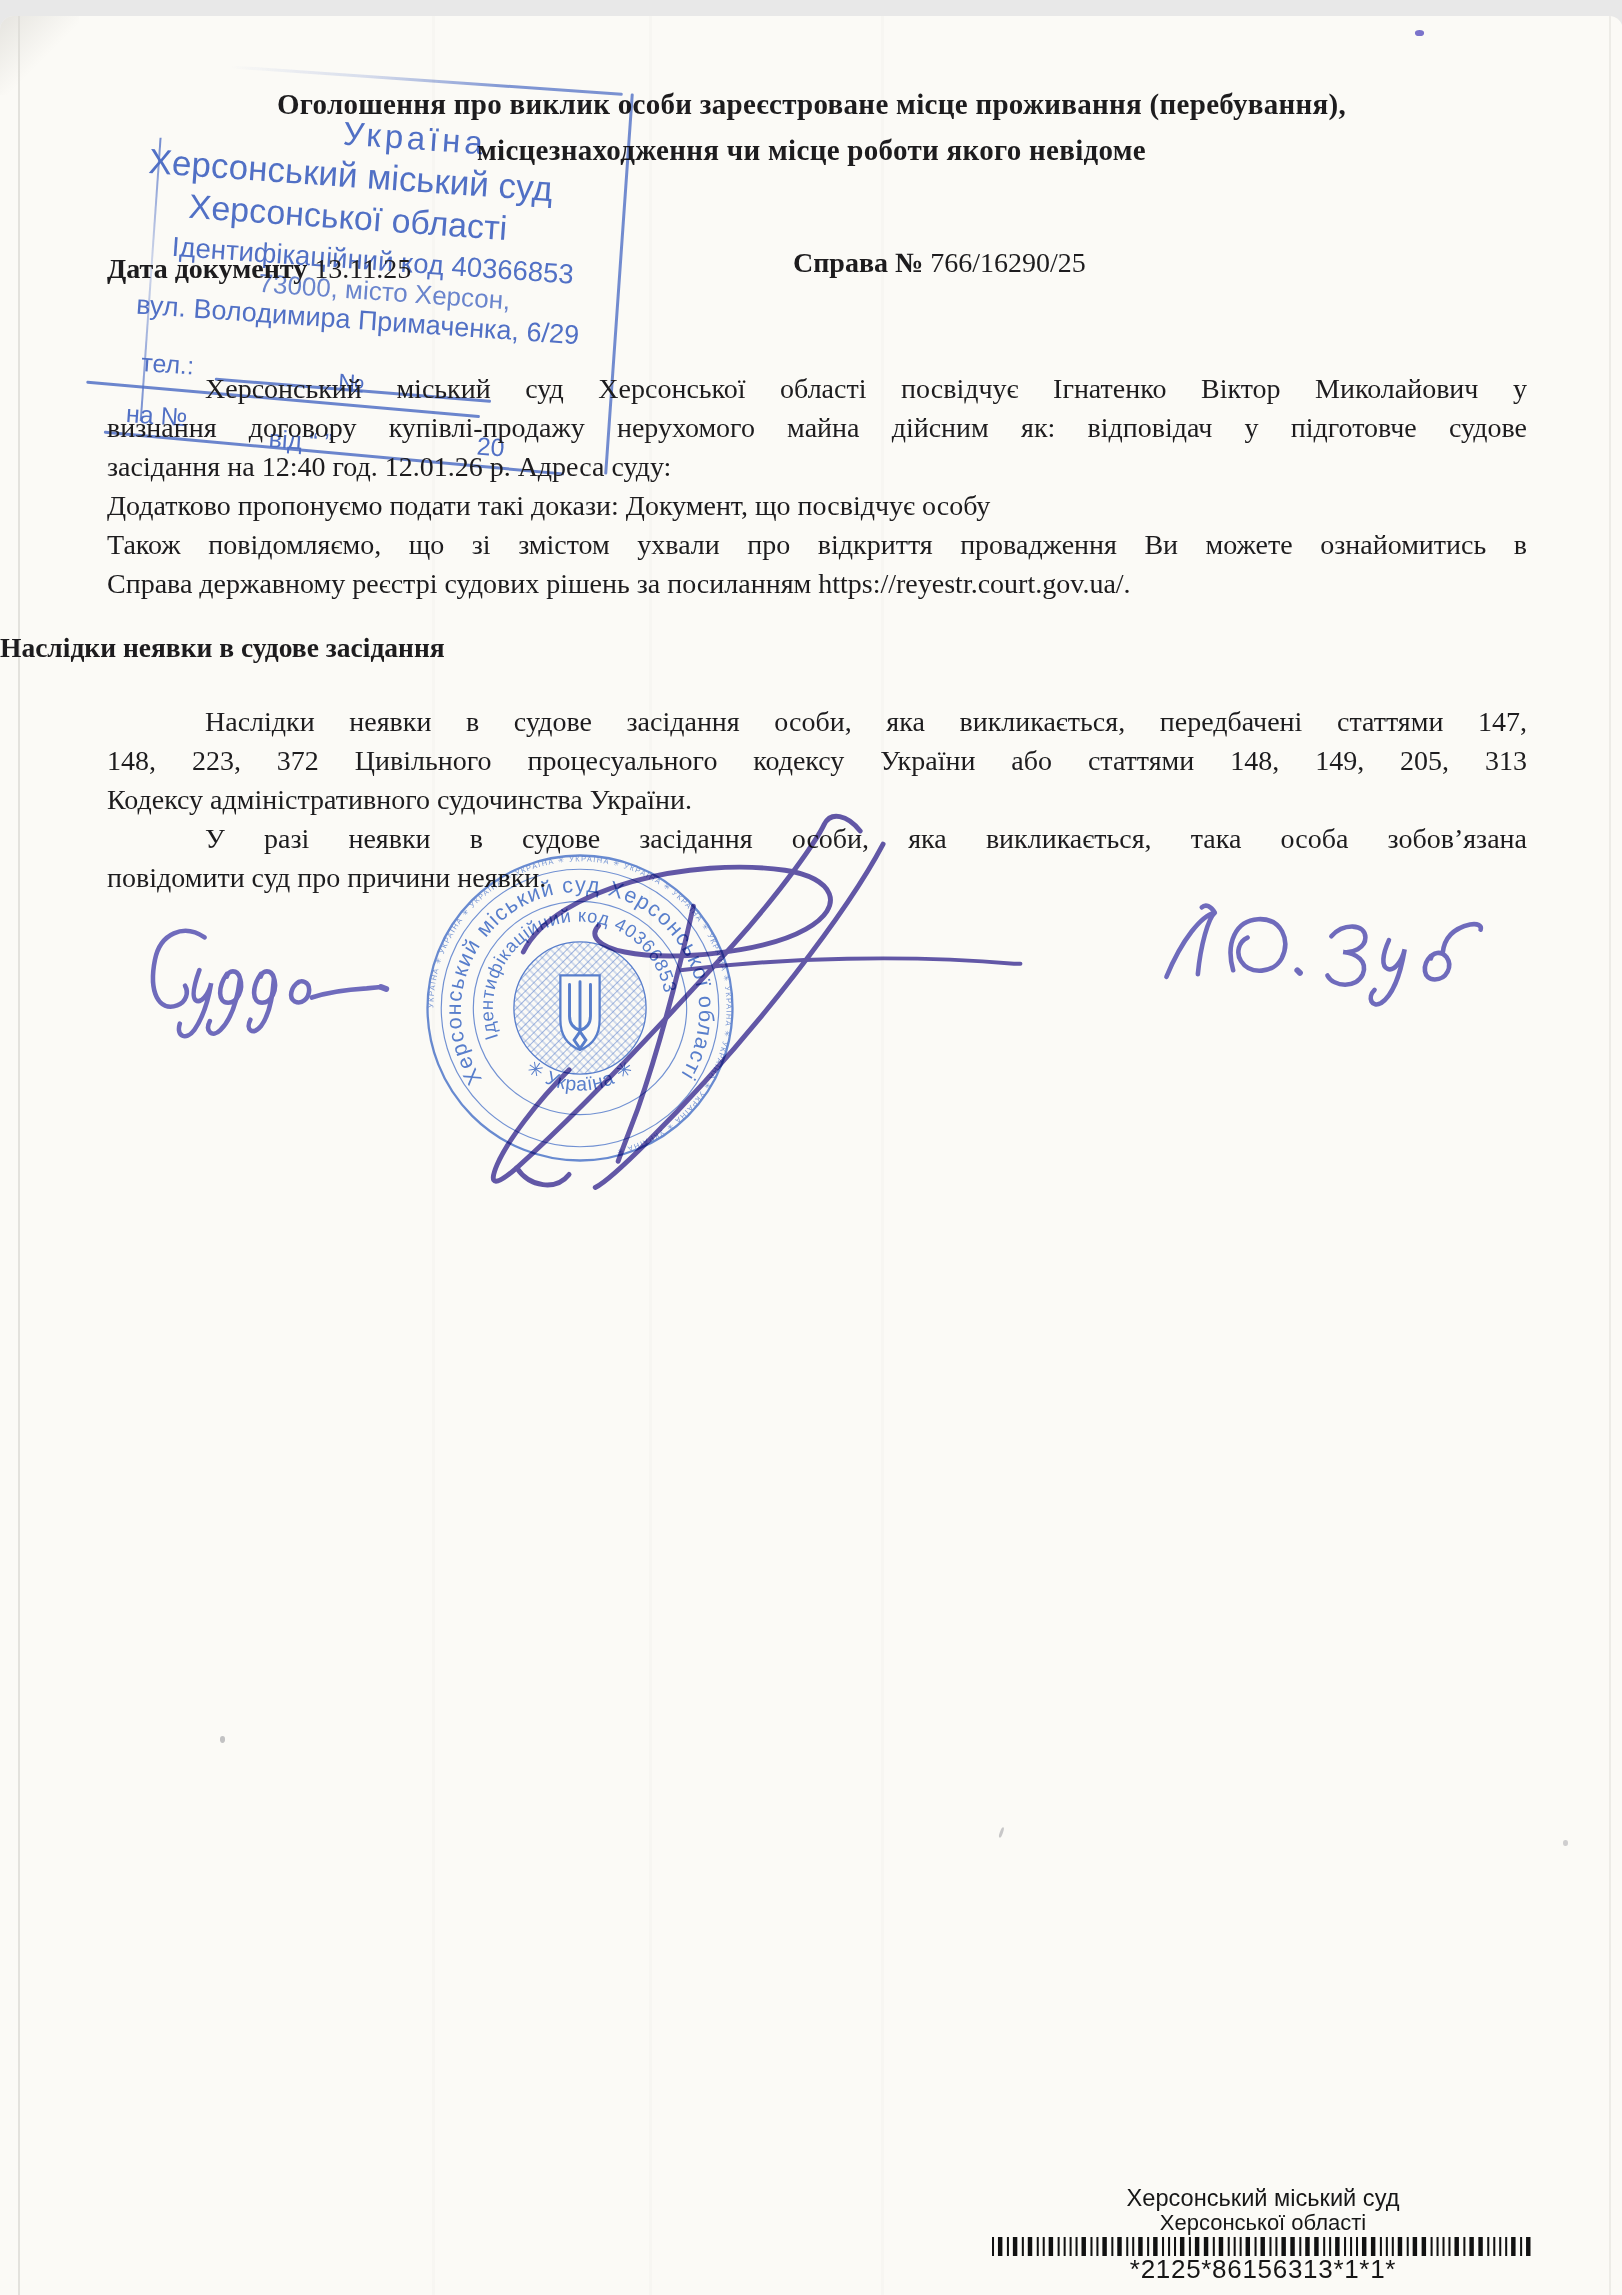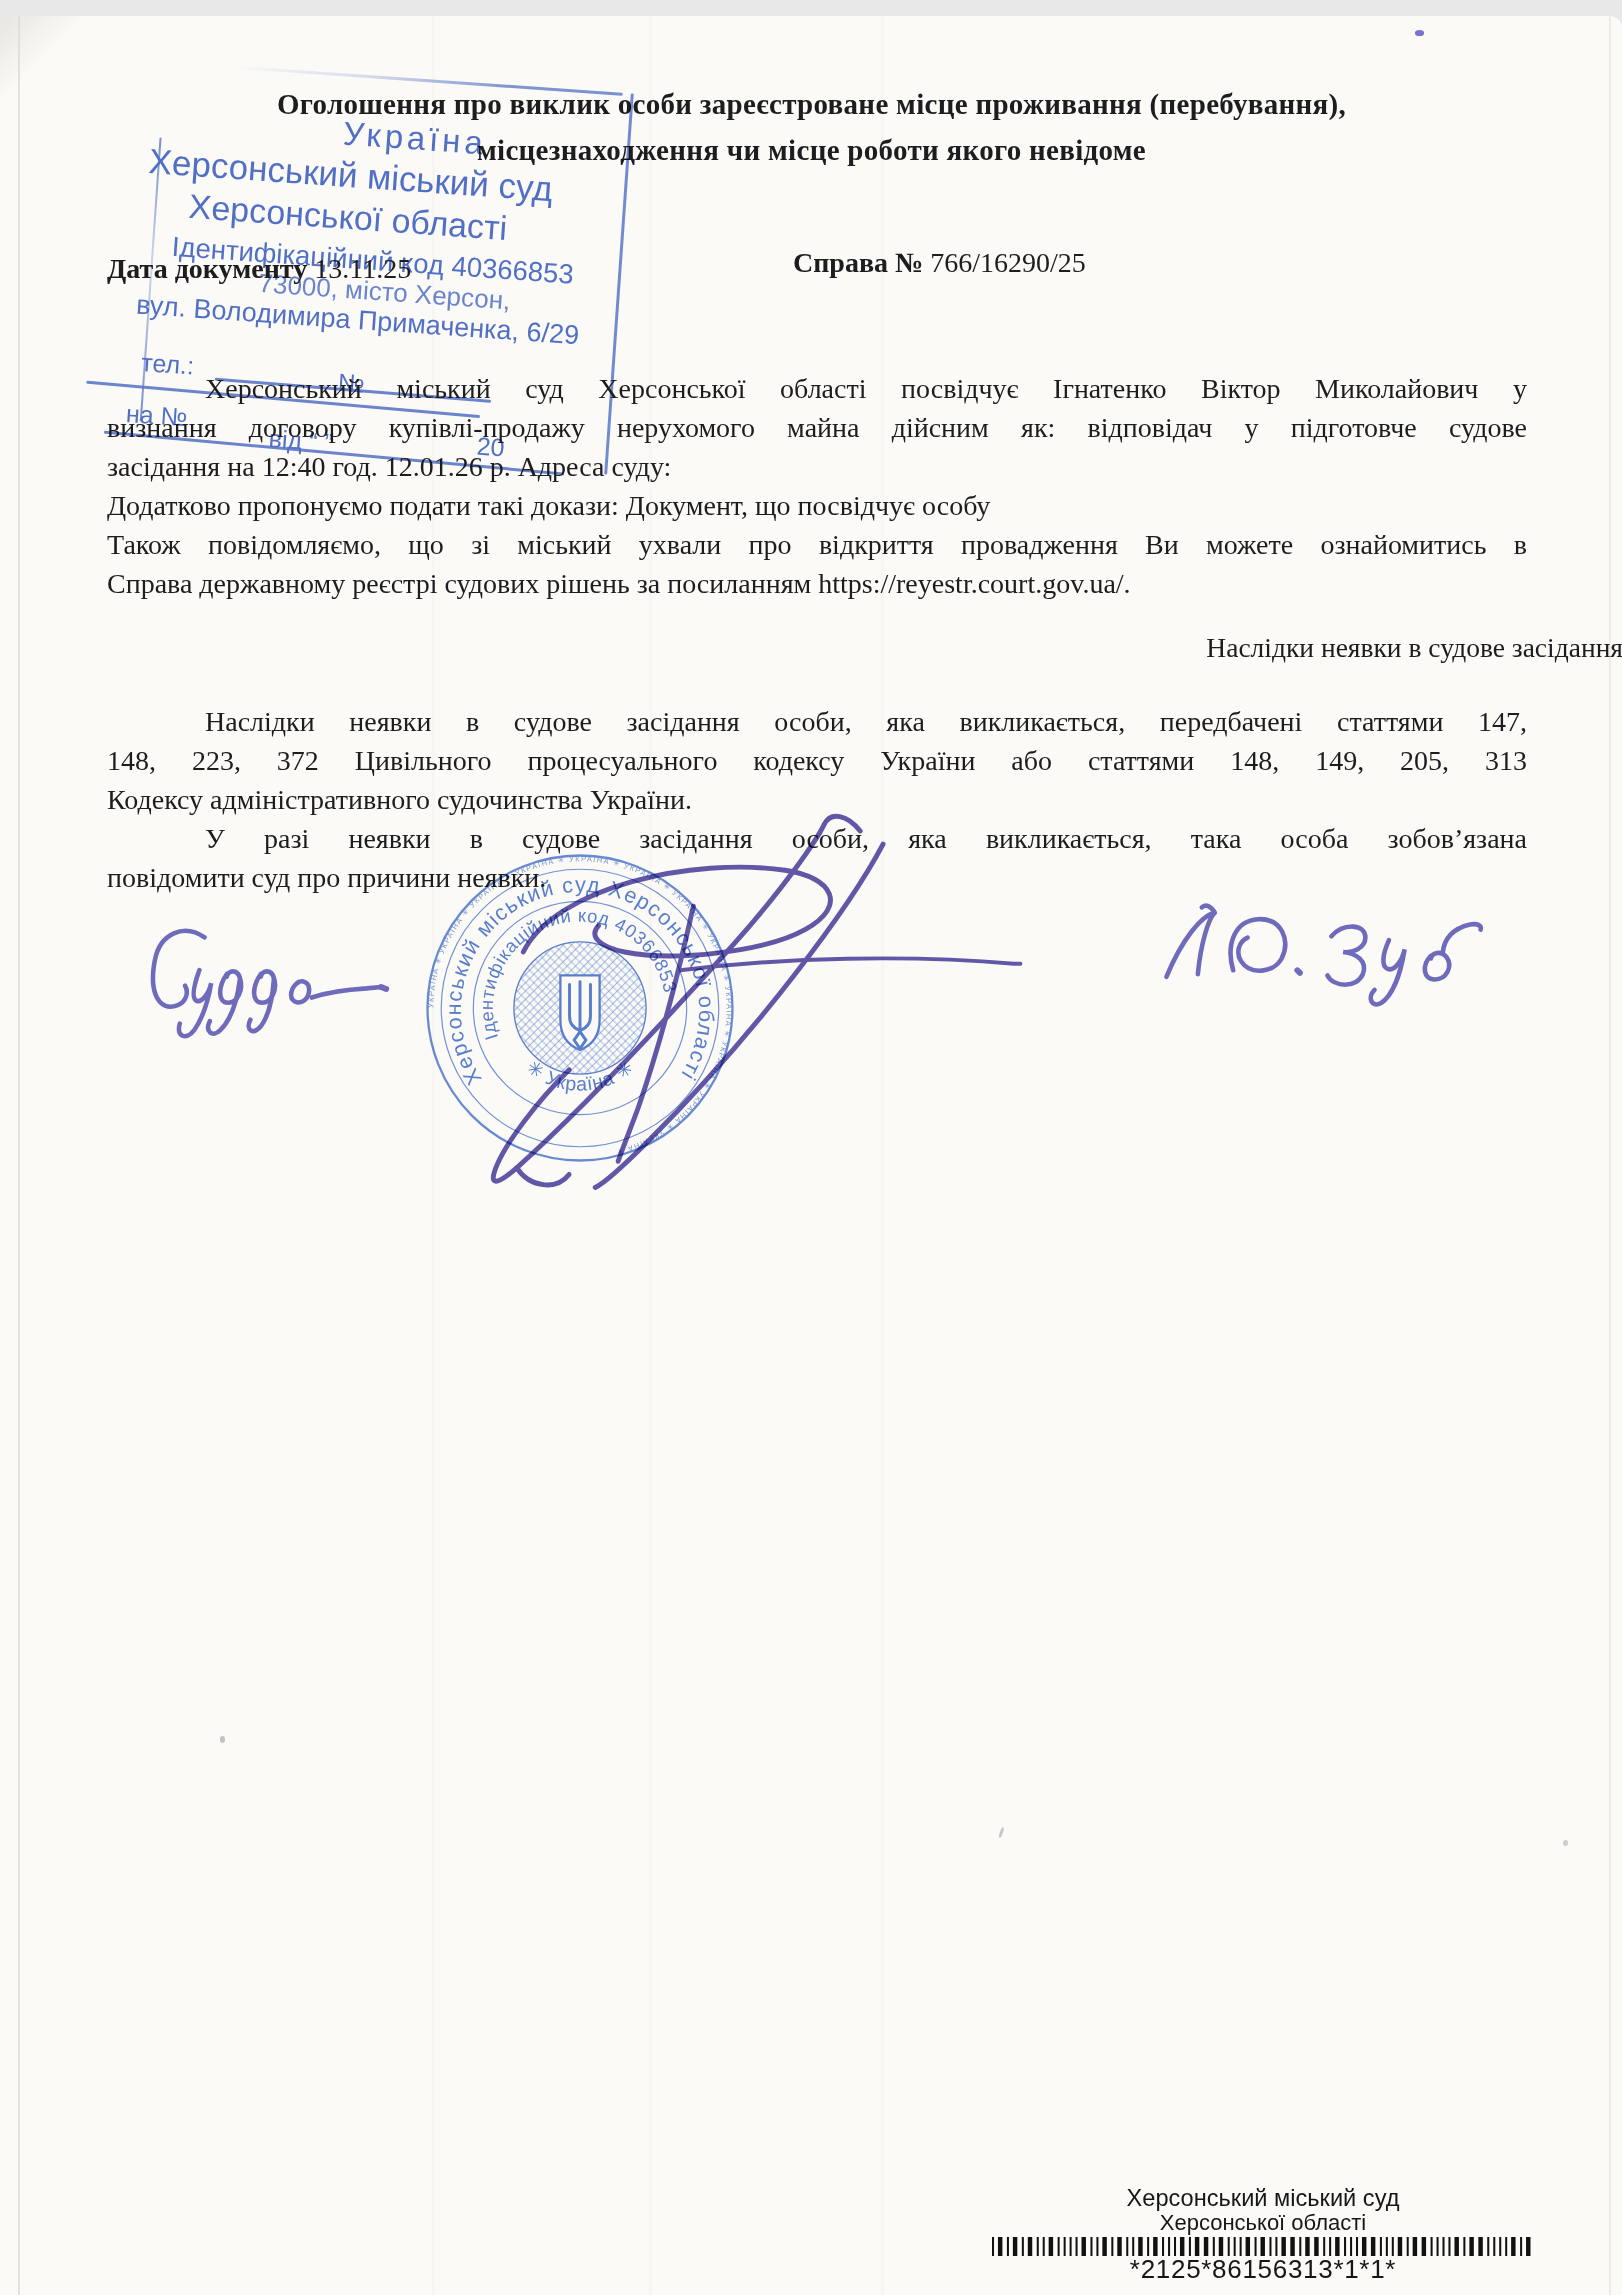--- a/index.html
+++ b/index.html
@@ -62,22 +62,22 @@
   .meta-case{position:absolute;left:793px;top:231px;font-size:28px;white-space:nowrap}
   .b{font-weight:bold}
 
   
   .block{position:absolute;left:107px;width:1420px;font-size:28px}
   .block .bl{height:39px;line-height:39px;white-space:nowrap;overflow:visible}
   .bl.j{white-space:normal;text-align:justify;text-align-last:justify}
   .bl.ind{padding-left:98px}
   .block1{top:353px}
   .block2{top:686px}
-  .section-h{position:absolute;left:0;right:0;top:616px;text-align:right;
-    font-size:27.5px;font-weight:normal}
+  .section-h{position:absolute;left:0;right:0;top:616px;text-align:left;
+    font-size:27.5px;font-weight:bold}
 
   
   .inkart{position:absolute;mix-blend-mode:multiply}
   .sealwrap{position:absolute;left:419px;top:831px;mix-blend-mode:multiply;opacity:.92}
 
   
   .footer{position:absolute;left:975px;top:2169px;width:576px;text-align:center;
     font-family:"Liberation Sans", sans-serif;color:#161616}
   .f1{font-size:23.6px;line-height:26px}
   .f2{font-size:22px;line-height:23.6px}
@@ -126,21 +126,21 @@
   </div>
 
   <div class="meta-date"><span class="b">Дата документу</span>&nbsp;<span>13.11.25</span></div>
   <div class="meta-case"><span class="b">Справа №</span>&nbsp;<span>766/16290/25</span></div>
 
   <div class="block block1">
     <div class="bl j ind">Херсонський міський суд Херсонської області посвідчує Ігнатенко Віктор Миколайович у</div>
     <div class="bl j">визнання договору купівлі-продажу нерухомого майна дійсним  як: відповідач у підготовче судове</div>
     <div class="bl">засідання  на  12:40 год. 12.01.26 р. Адреса суду:</div>
     <div class="bl">Додатково пропонуємо подати такі докази: Документ, що посвідчує особу</div>
-    <div class="bl j">Також повідомляємо, що зі міський ухвали про відкриття провадження Ви можете ознайомитись в</div>
+    <div class="bl j">Також повідомляємо, що зі змістом ухвали про відкриття провадження Ви можете ознайомитись в</div>
     <div class="bl">Справа державному реєстрі судових рішень за посиланням https://reyestr.court.gov.ua/.</div>
   </div>
 
   <div class="section-h">Наслідки неявки в судове засідання</div>
 
   <div class="block block2">
     <div class="bl j ind">Наслідки неявки в судове засідання особи, яка викликається, передбачені статтями 147,</div>
     <div class="bl j">148, 223, 372 Цивільного процесуального кодексу України або статтями 148, 149, 205, 313</div>
     <div class="bl">Кодексу адміністративного судочинства України.</div>
     <div class="bl j ind">У разі неявки в судове засідання особи, яка викликається, така особа зобов’язана</div>

